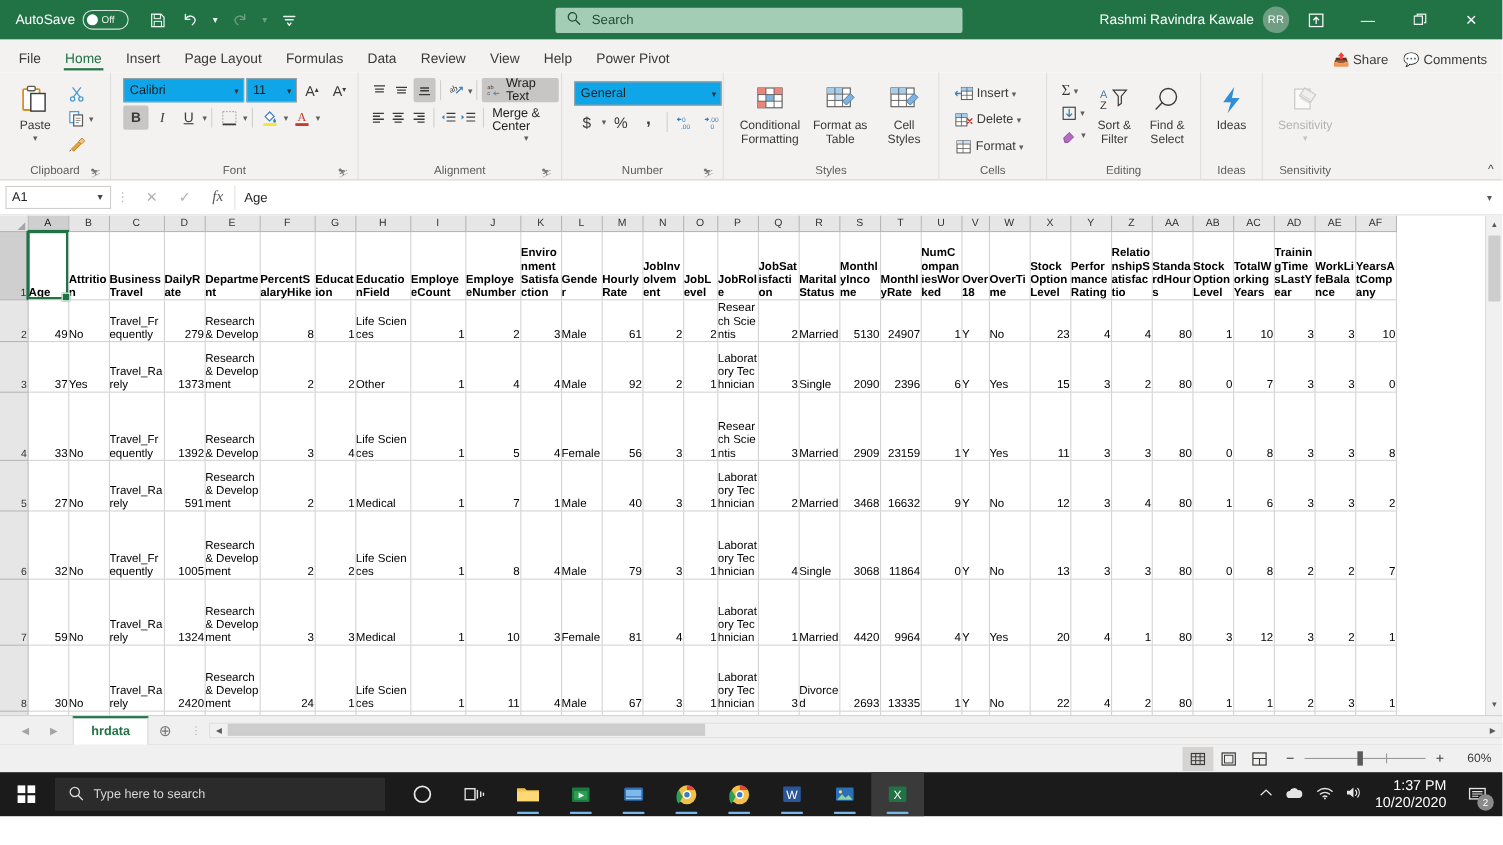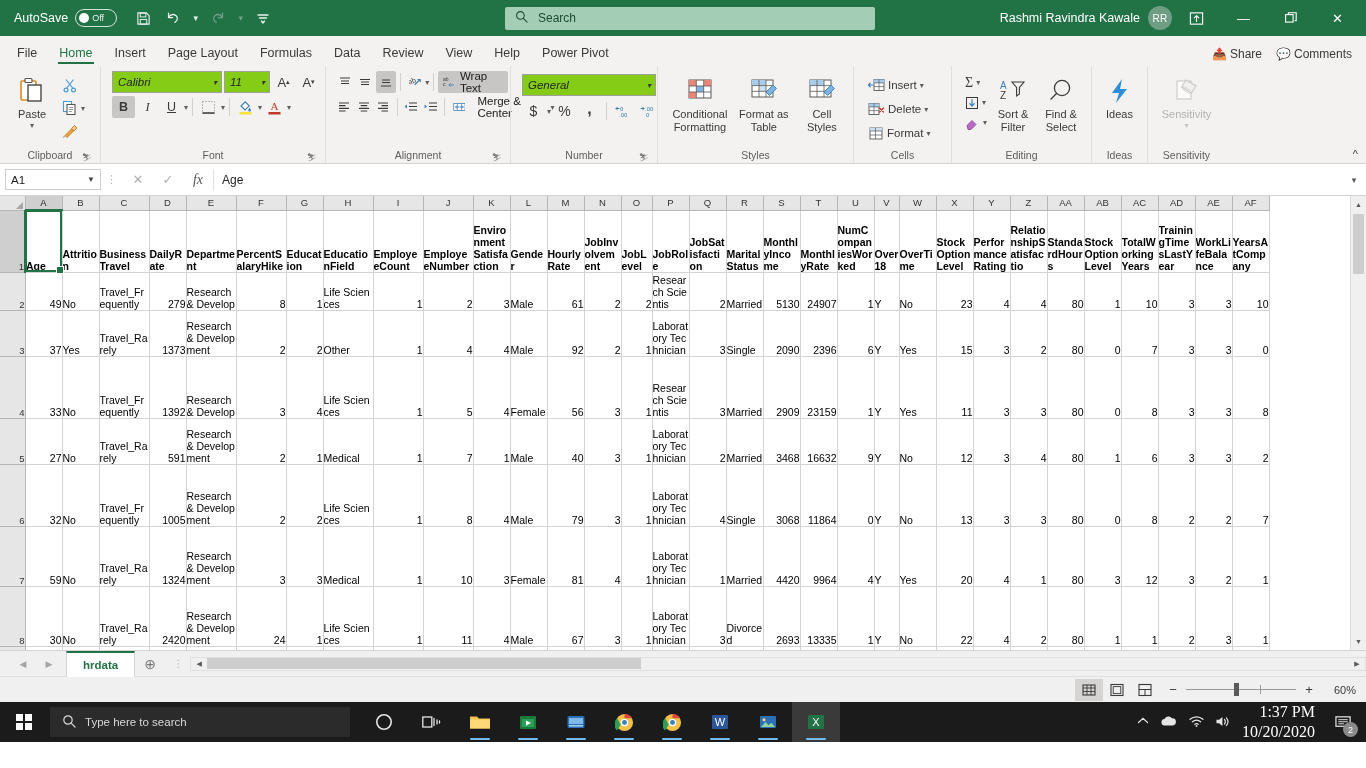--- a/index.html
+++ b/index.html
@@ -84,37 +84,37 @@
   .bigbtn .gi { height:34px; display:flex; align-items:center; justify-content:center; }
   .smbtn {
     display:flex; align-items:center; gap:3px; height:22px; padding:0 3px;
     font-size:11.5px; color:#3b3a39;
   }
   .chev { font-size:8px; color:#605e5c; }
 
   .fontrow1 { display:flex; align-items:center; gap:2px; margin-bottom:3px; }
   .fontrow2 { display:flex; align-items:center; gap:1px; }
   .combo {
-    height:22px; border:1px solid #a19f9d; background:#84cc16; display:flex; align-items:center;
-    padding:0 4px 0 5px; font-size:11.5px; color:#201f1e;font-style:italic;
+    height:22px; border:1px solid #a19f9d; background:#0ea5e9; display:flex; align-items:center;
+    padding:0 4px 0 5px; font-size:11.5px; color:#201f1e;
   }
   .combo .cv { flex:1; }
   .combo .ca { font-size:8px; color:#333; padding-left:5px; }
   .fbtn {
     width:23px; height:22px; display:flex; align-items:center; justify-content:center;
     font-size:12.5px; color:#3b3a39; border-radius:2px;
   }
   .fbtn.active { background:#c8c6c4; }
   .fbtn.big { font-size:13px; }
   .sep { width:1px; height:18px; background:#d2d0ce; margin:0 3px; }
 
   .alignrow { display:flex; align-items:center; gap:1px; margin-bottom:3px; }
   .wrapbtn { display:flex; align-items:center; gap:4px; height:22px; padding:1px 5px;
              background:#c8c6c4; border-radius:2px; font-size:11.5px; }
-  .mergebtn { display:flex; align-items:center; gap:12px; height:22px; padding:1px 4px; font-size:11.5px; }
+  .mergebtn { display:flex; align-items:center; gap:0; height:22px; padding:1px 4px; font-size:11.5px;flex-direction:column; }
 
   .numrow2 { display:flex; align-items:center; gap:2px; margin-top:4px; }
 
   
   .fbar { height:32px; background:#fff; display:flex; align-items:center; border-bottom:1px solid #d6d4d2; }
   .namebox {
     width:96px; height:21px; margin-left:5px; border:1px solid #d1cfcd; background:#fff;
     display:flex; align-items:center; padding:0 5px; font-size:11.5px;
   }
   .namebox .cv { flex:1; }
@@ -227,21 +227,21 @@
   .tbsearch {
     width:300px; height:30px; background:#2b2b2b; display:flex; align-items:center;
     gap:9px; padding:0 12px; color:#d8d8d8; font-size:11.5px; margin-left:2px;
   }
   .tbapps { display:flex; align-items:center; gap:0; margin-left:10px; }
   .tbapp { width:48px; height:40px; display:flex; align-items:center; justify-content:center;
            position:relative; }
   .tbapp.run:after { content:''; position:absolute; bottom:2px; left:14px; width:20px; height:2.5px;
                      background:#76b9ed; border-radius:2px; }
   .tray { margin-left:auto; display:flex; align-items:center; gap:11px; padding-right:6px; }
-  .clock { line-height:1.25; text-align:right; font-size:16px;font-family:Liberation Serif, serif; }
+  .clock { line-height:1.25; text-align:right; font-size:13px; }
   .notif { width:34px; height:40px; display:flex; align-items:center; justify-content:center;
            position:relative; }
   .nbadge {
     position:absolute; right:2px; bottom:5px; width:15px; height:15px; border-radius:50%;
     background:#8a8a8a; color:#fff; font-size:9px; display:flex; align-items:center;
     justify-content:center;
   }
 </style>
 </head>
 <body>

